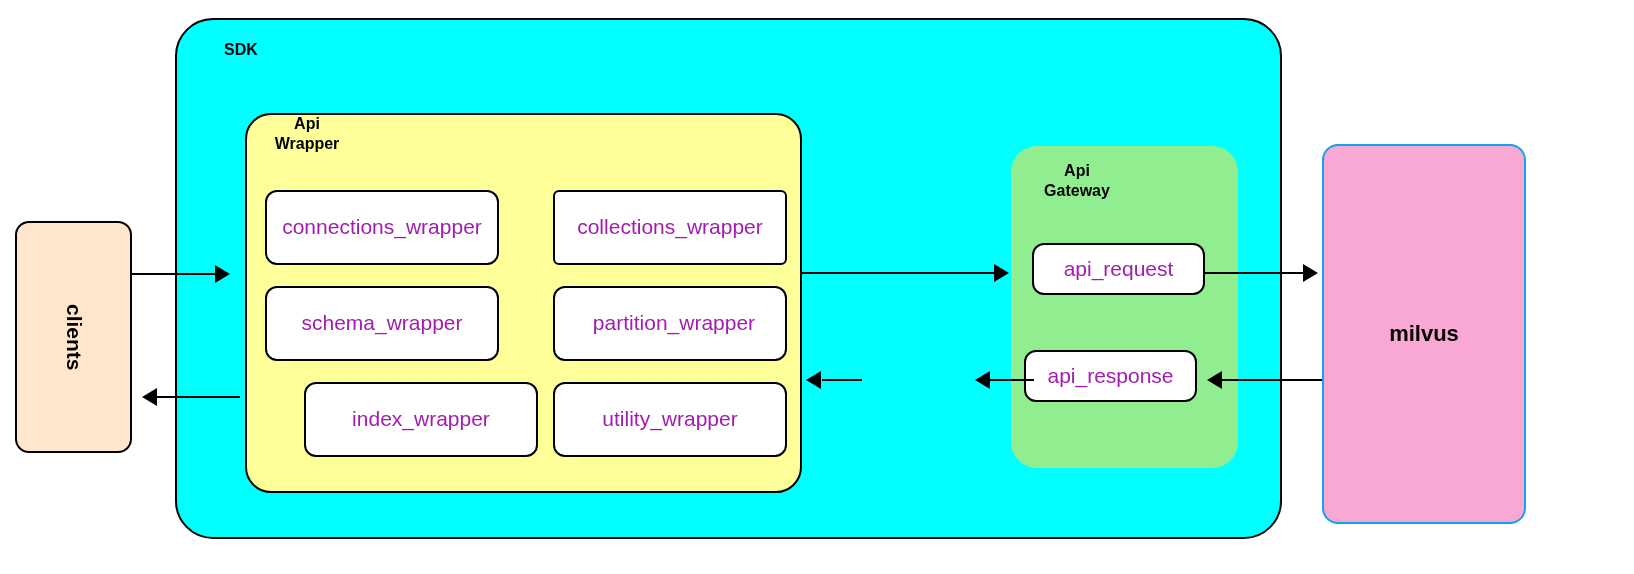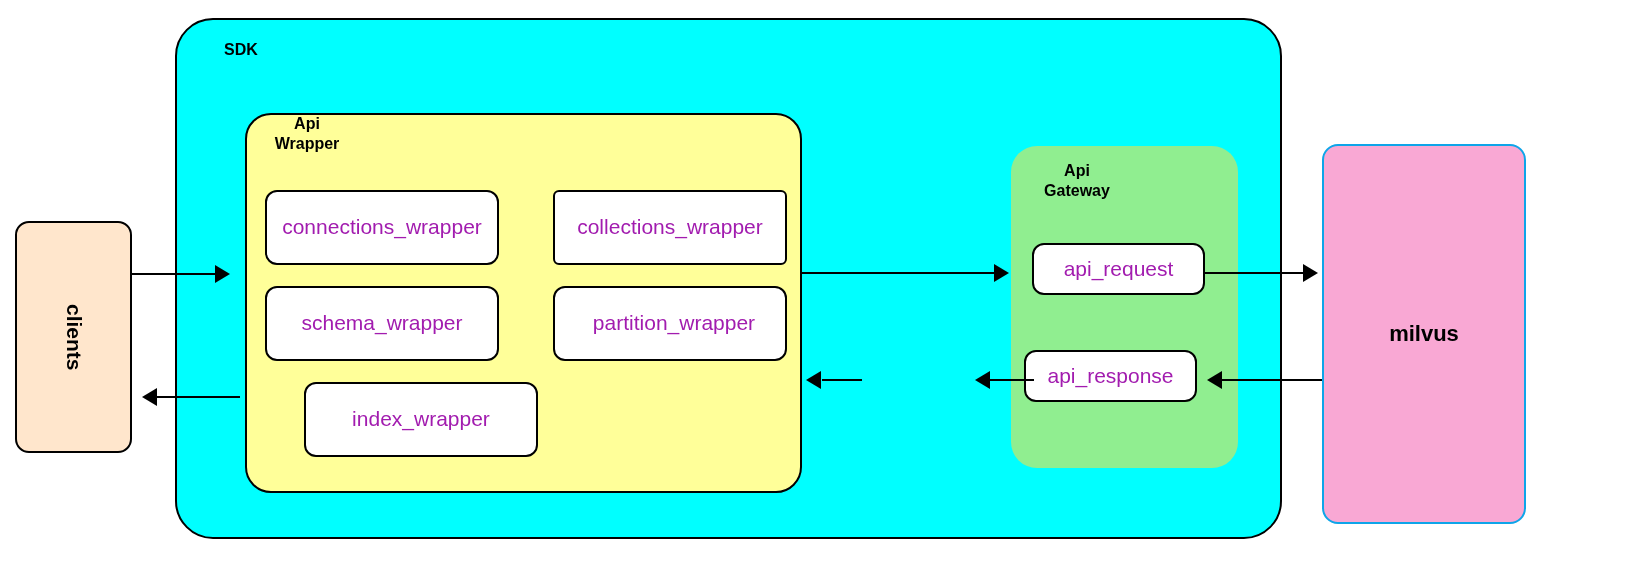--- a/index.html
+++ b/index.html
@@ -216,20 +216,23 @@
   </div>
   <div class="box leaf-box wrapper-cell" id="cell-schema">
     <span>schema_wrapper</span>
   </div>
   <div class="box leaf-box wrapper-cell" id="cell-partition">
     <span>partition_wrapper</span>
   </div>
   <div class="box leaf-box wrapper-cell" id="cell-index">
     <span>index_wrapper</span>
   </div>
+  <div class="box leaf-box wrapper-cell" id="cell-utility">
+    <span>utility_wrapper</span>
+  </div>
 
 
   <div class="container-box" id="api-gateway-container"></div>
   <div class="group-title" id="api-gateway-title">Api
 Gateway</div>
 
   <div class="box leaf-box gateway-cell" id="cell-api-request">
     <span>api_request</span>
   </div>
   <div class="box leaf-box gateway-cell" id="cell-api-response">

